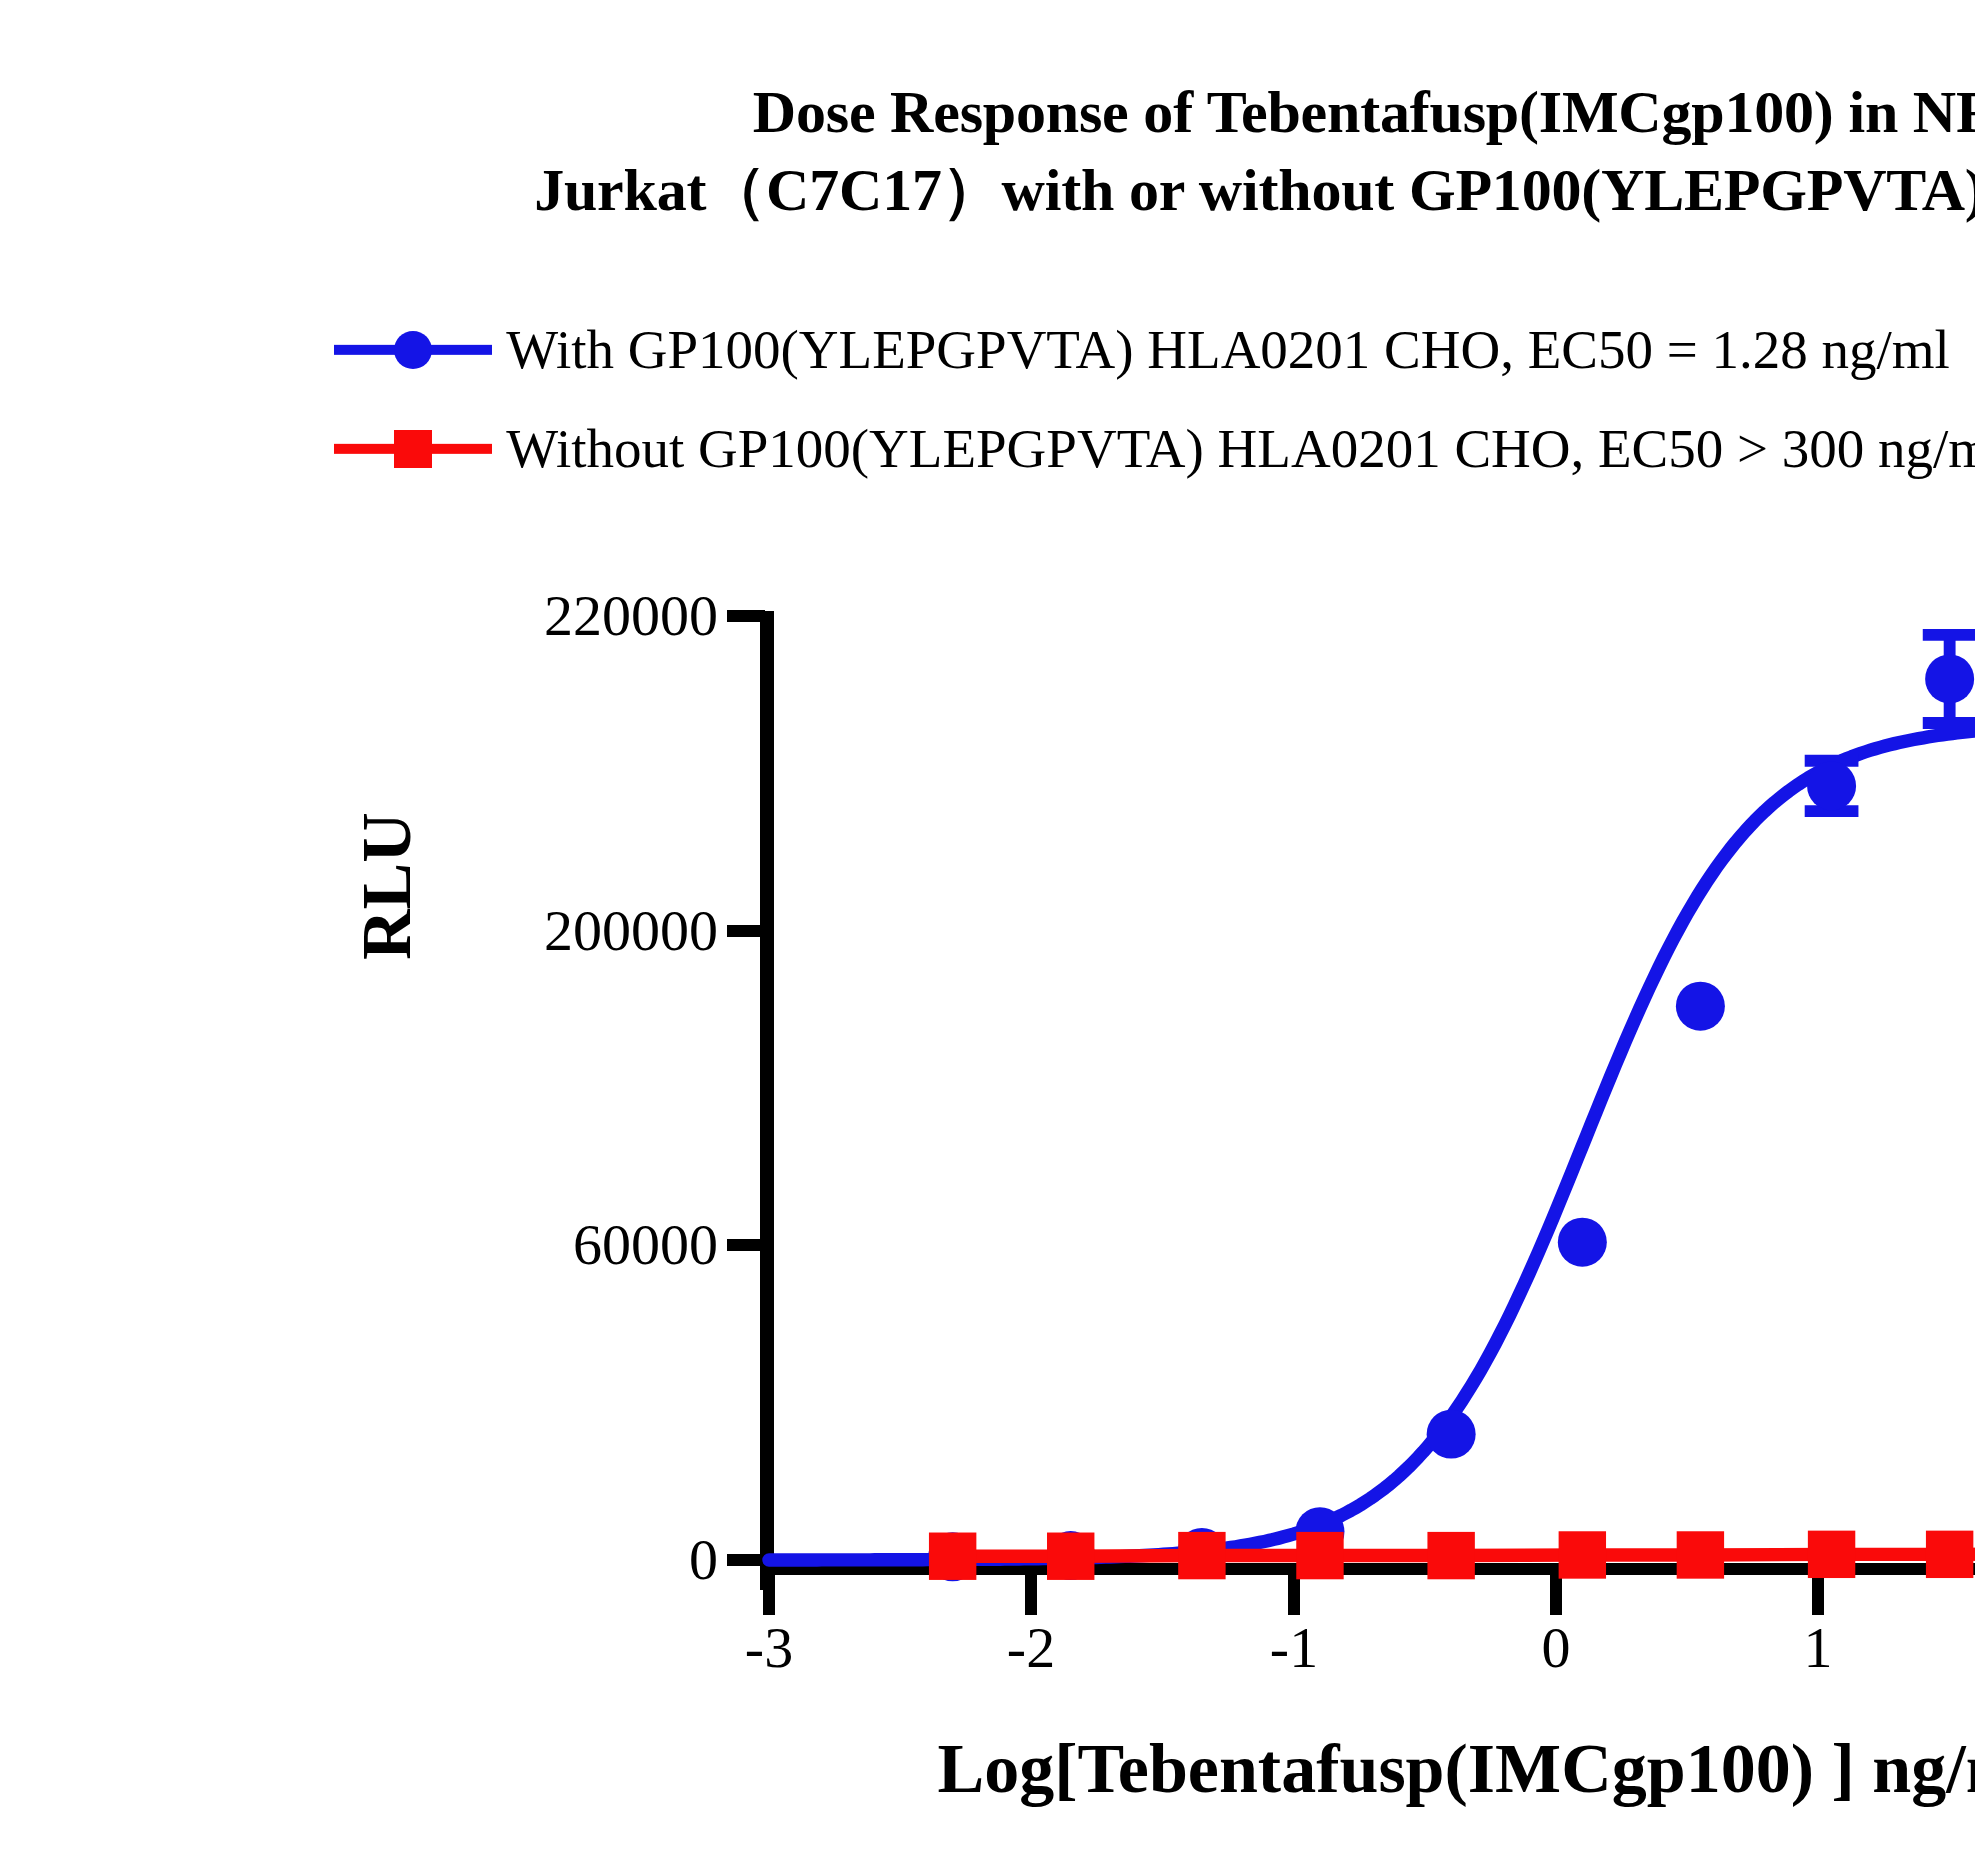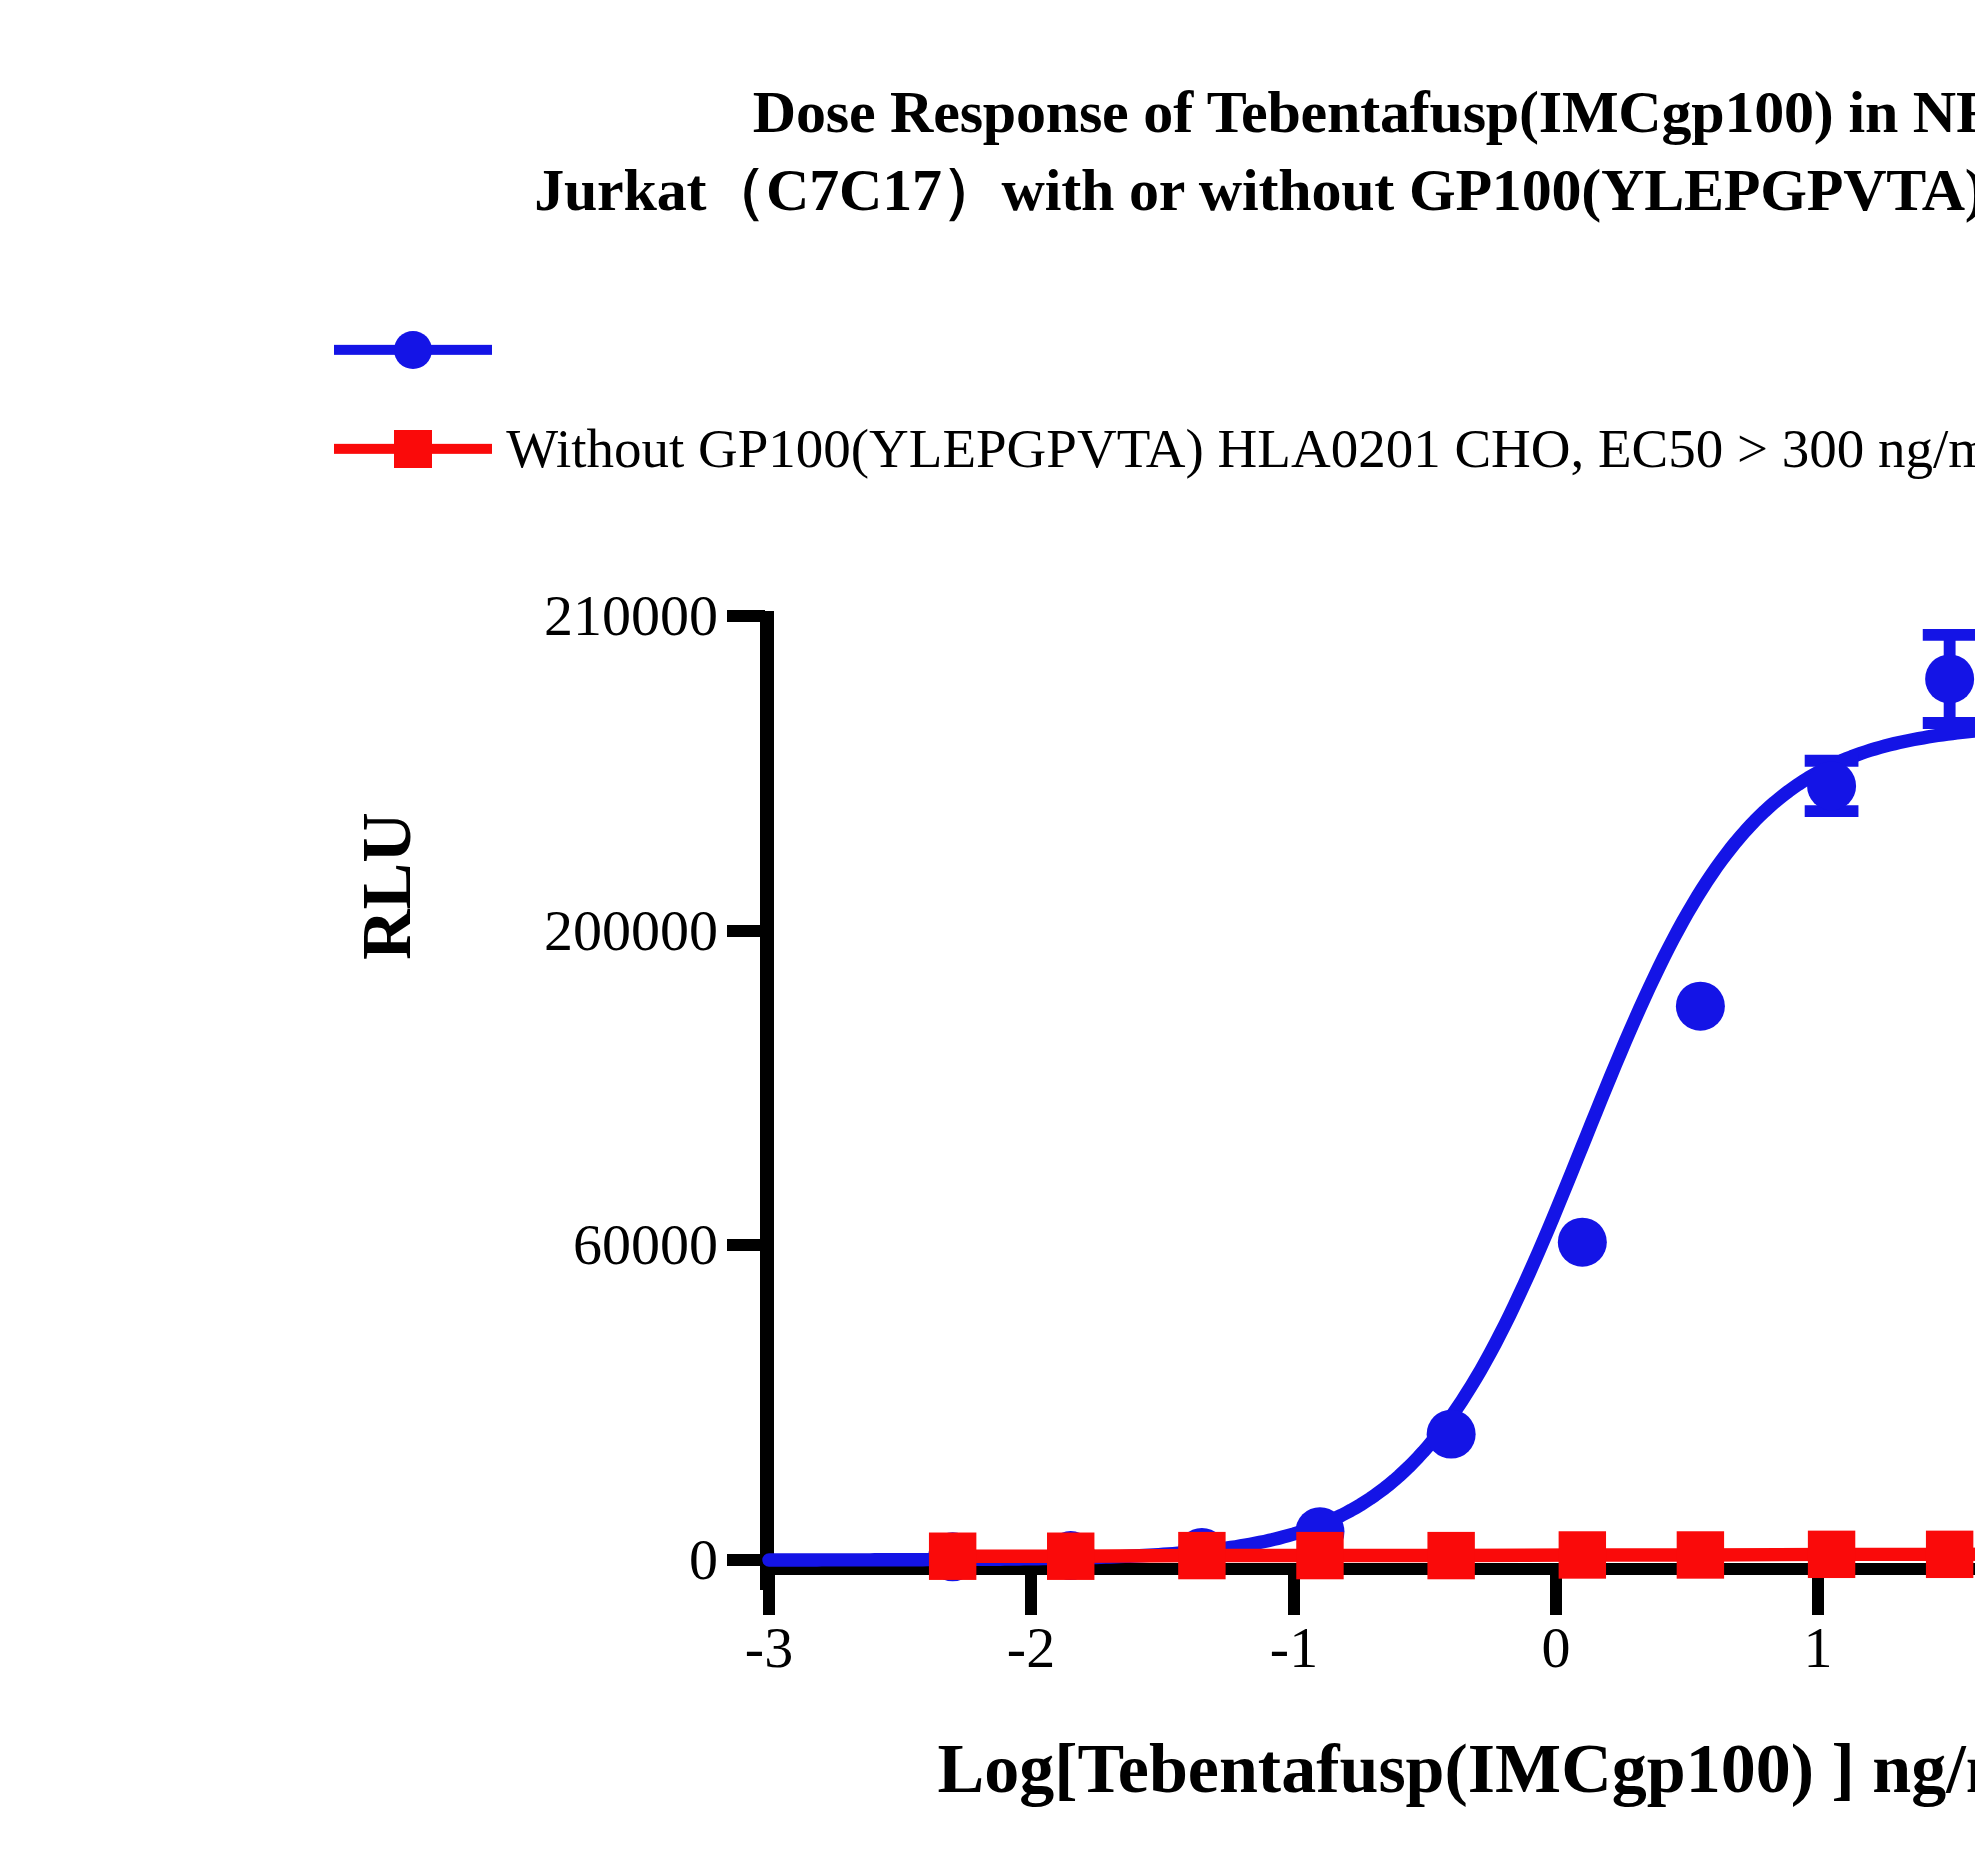--- a/index.html
+++ b/index.html
@@ -180,20 +180,21 @@
     <span class="title-line">Dose Response of Tebentafusp(IMCgp100) in NFAT-Luc</span>
     <span class="title-line">Jurkat（C7C17）with or without GP100(YLEPGPVTA) HLA0201 CHO</span>
   </div>
 
   <div class="legend">
     <div class="legend-row">
       <div class="legend-key">
         <div class="legend-line" id="lg-line-0" style="background: rgb(20, 20, 230);"></div>
         <div class="legend-marker circle" id="lg-mk-0" style="background: rgb(20, 20, 230);"></div>
       </div>
+      <div class="legend-label">With GP100(YLEPGPVTA) HLA0201 CHO, EC50 = 1.28 ng/ml</div>
     </div>
     <div class="legend-row">
       <div class="legend-key">
         <div class="legend-line" id="lg-line-1" style="background: rgb(250, 10, 10);"></div>
         <div class="legend-marker" id="lg-mk-1" style="background: rgb(250, 10, 10);"></div>
       </div>
       <div class="legend-label">Without GP100(YLEPGPVTA) HLA0201 CHO, EC50 &gt; 300 ng/ml</div>
     </div>
   </div>
 
@@ -205,21 +206,21 @@
     <div class="axis-spine-y"></div>
     <div class="axis-spine-x"></div>
     <div id="yticks-host">
         <div class="ytick" style="top: 938px;"></div>
         <div class="ytick-label" style="top: 944px;">0</div>
         <div class="ytick" style="top: 623px;"></div>
         <div class="ytick-label" style="top: 629px;">60000</div>
         <div class="ytick" style="top: 309px;"></div>
         <div class="ytick-label" style="top: 315px;">200000</div>
         <div class="ytick" style="top: -6px;"></div>
-        <div class="ytick-label" style="top: 0px;">210000</div>
+        <div class="ytick-label" style="top: 0px;">220000</div>
       </div>
     <div id="xticks-host">
         <div class="xtick" style="left: -6px;"></div>
         <div class="xtick-label" style="left: 0px;">-3</div>
         <div class="xtick" style="left: 256px;"></div>
         <div class="xtick-label" style="left: 262px;">-2</div>
         <div class="xtick" style="left: 519px;"></div>
         <div class="xtick-label" style="left: 525px;">-1</div>
         <div class="xtick" style="left: 781px;"></div>
         <div class="xtick-label" style="left: 787px;">0</div>

